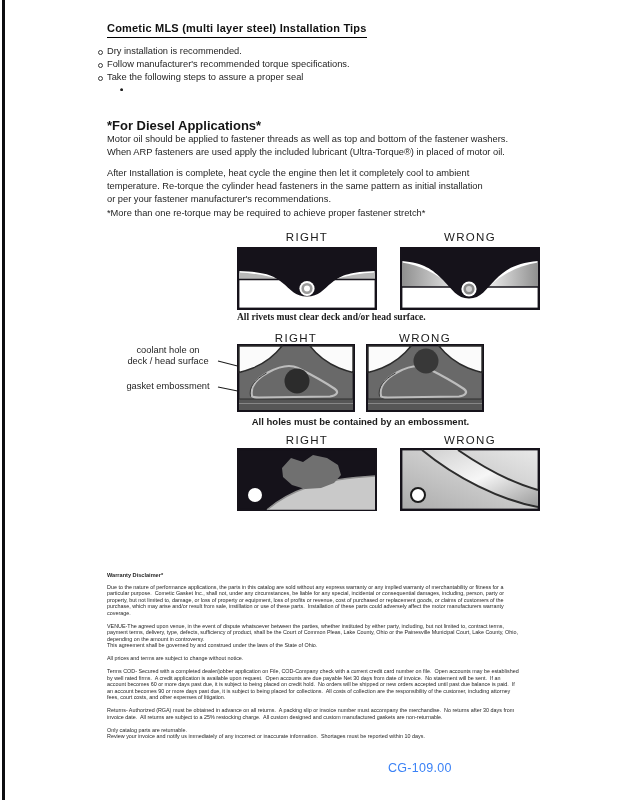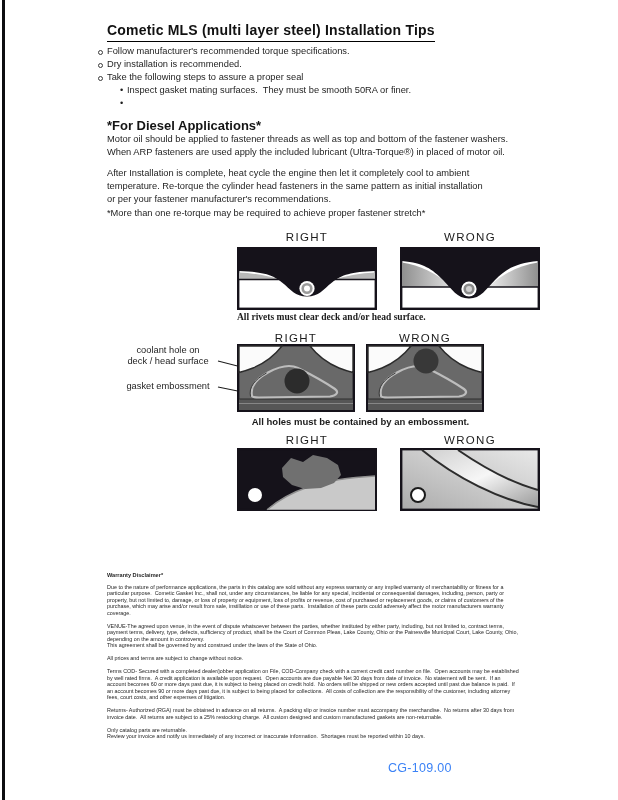--- a/index.html
+++ b/index.html
@@ -7,21 +7,21 @@
   .page {
     position:relative; width:618px; height:800px; background:#ffffff;
     font-family:"Liberation Sans", sans-serif; color:#1e1e1e; overflow:hidden;
   }
   .edge-strip { position:absolute; left:2px; top:0; width:3px; height:800px; background:#0d0d10; }
 
   .abs { position:absolute; }
   .pre { white-space:pre-wrap; }
 
   .doc-title {
-    left:107px; top:22px; font-size:14px; font-weight:bold; letter-spacing:.2px;
+    left:107px; top:22px; font-size:11px; font-weight:bold; letter-spacing:.2px;
     padding-bottom:3px; border-bottom:1.8px solid #000; color:#111;
   }
 
   .bullets { left:98px; top:45px; width:430px; font-size:9.3px; line-height:13px; }
   .b-row { position:relative; padding-left:9px; }
   .b-dot {
     position:absolute; left:0; top:4.5px; width:3px; height:3px;
     border:1px solid #3a3a3a; border-radius:50%;
   }
   .b-sub { position:relative; margin-left:22px; padding-left:7px; }
@@ -63,33 +63,32 @@
 <body>
 
 <div class="page">
   <div class="edge-strip"></div>
 
   <div class="abs doc-title">Cometic MLS (multi layer steel) Installation Tips</div>
 
   <div class="abs bullets">
     <div class="b-row">
       <span class="b-dot"></span>
-      <span class="pre">Follow manufacturer's recommended torque specifications.</span>
+      <span class="pre">Dry installation is recommended.</span>
     </div>
     <div class="b-row">
       <span class="b-dot"></span>
-      <span class="pre">Dry installation is recommended.</span>
+      <span class="pre">Follow manufacturer's recommended torque specifications.</span>
     </div>
     <div class="b-row">
       <span class="b-dot"></span>
       <span class="pre">Take the following steps to assure a proper seal</span>
     </div>
     <div class="b-sub">
       <span class="b-star">•</span>
-      <span class="pre">Inspect gasket mating surfaces.  They must be smooth 50RA or finer.</span>
     </div>
     <div class="b-sub">
       <span class="b-star">•</span>
     </div>
   </div>
 
   <div class="abs sec-heading">*For Diesel Applications*</div>
   <div class="abs body-para p-oil pre">Motor oil should be applied to fastener threads as well as top and bottom of the fastener washers.
 When ARP fasteners are used apply the included lubricant (Ultra-Torque®) in placed of motor oil.</div>
   <div class="abs body-para p-retq pre">After Installation is complete, heat cycle the engine then let it completely cool to ambient

